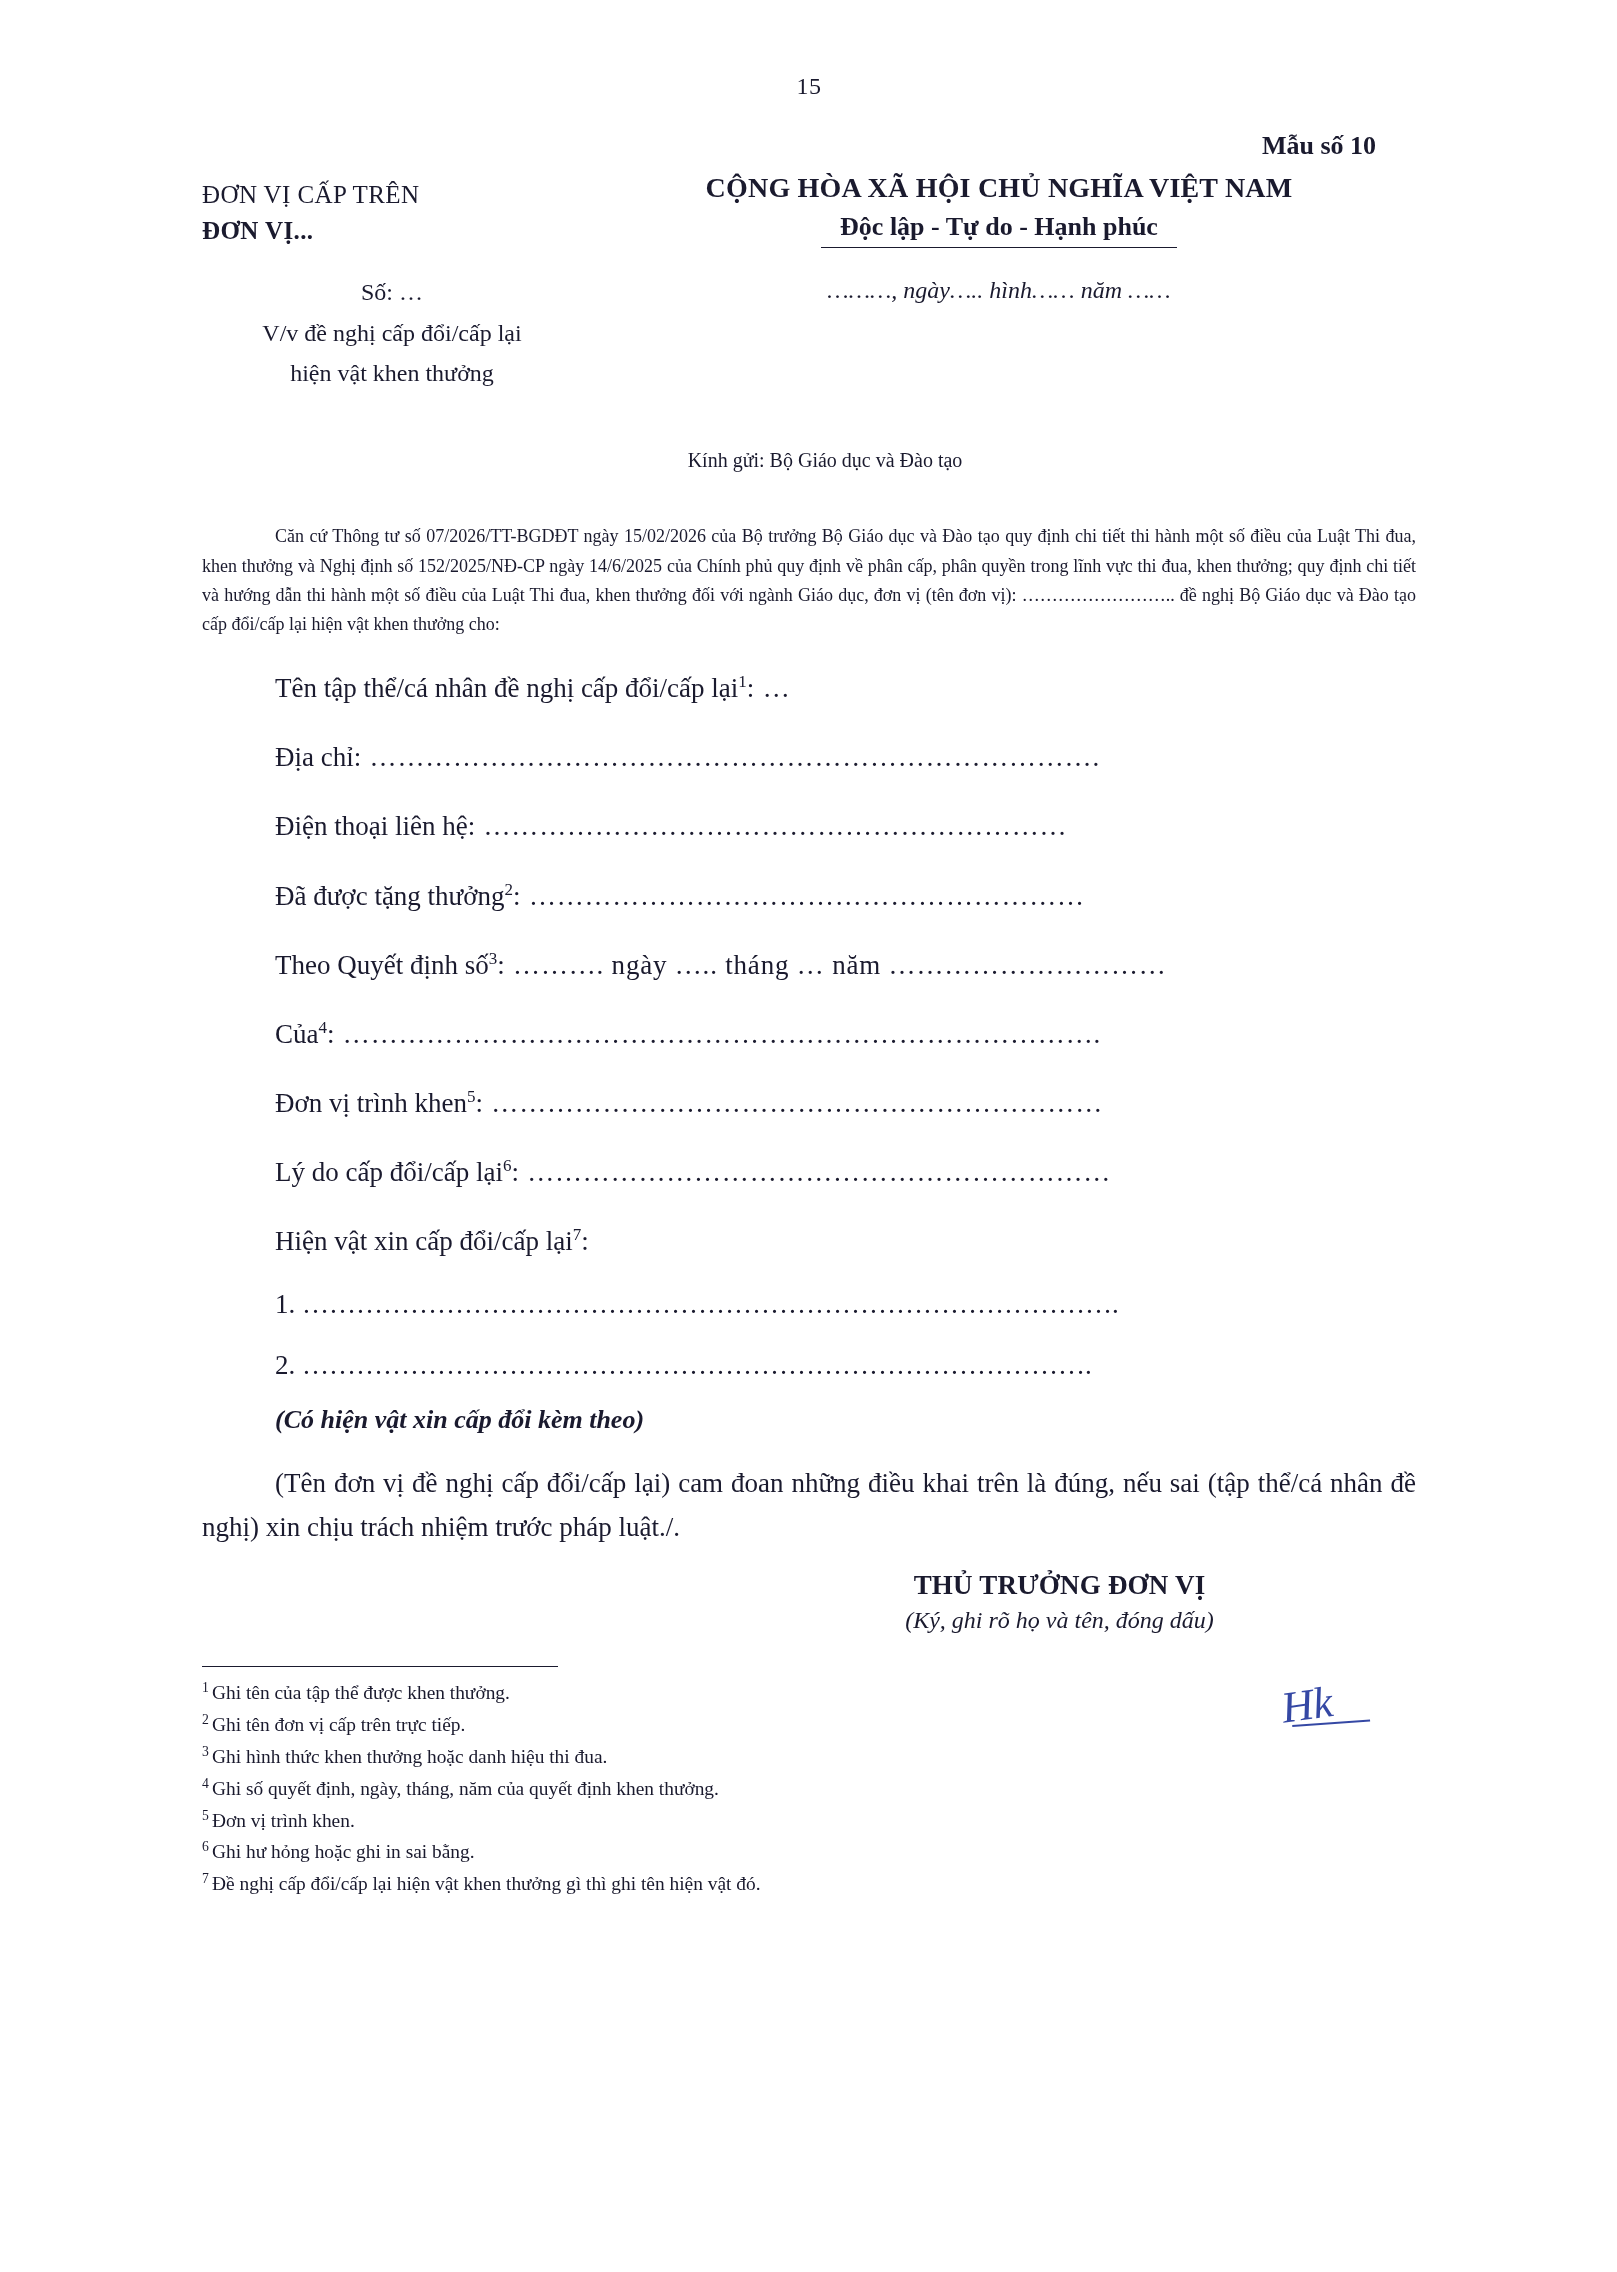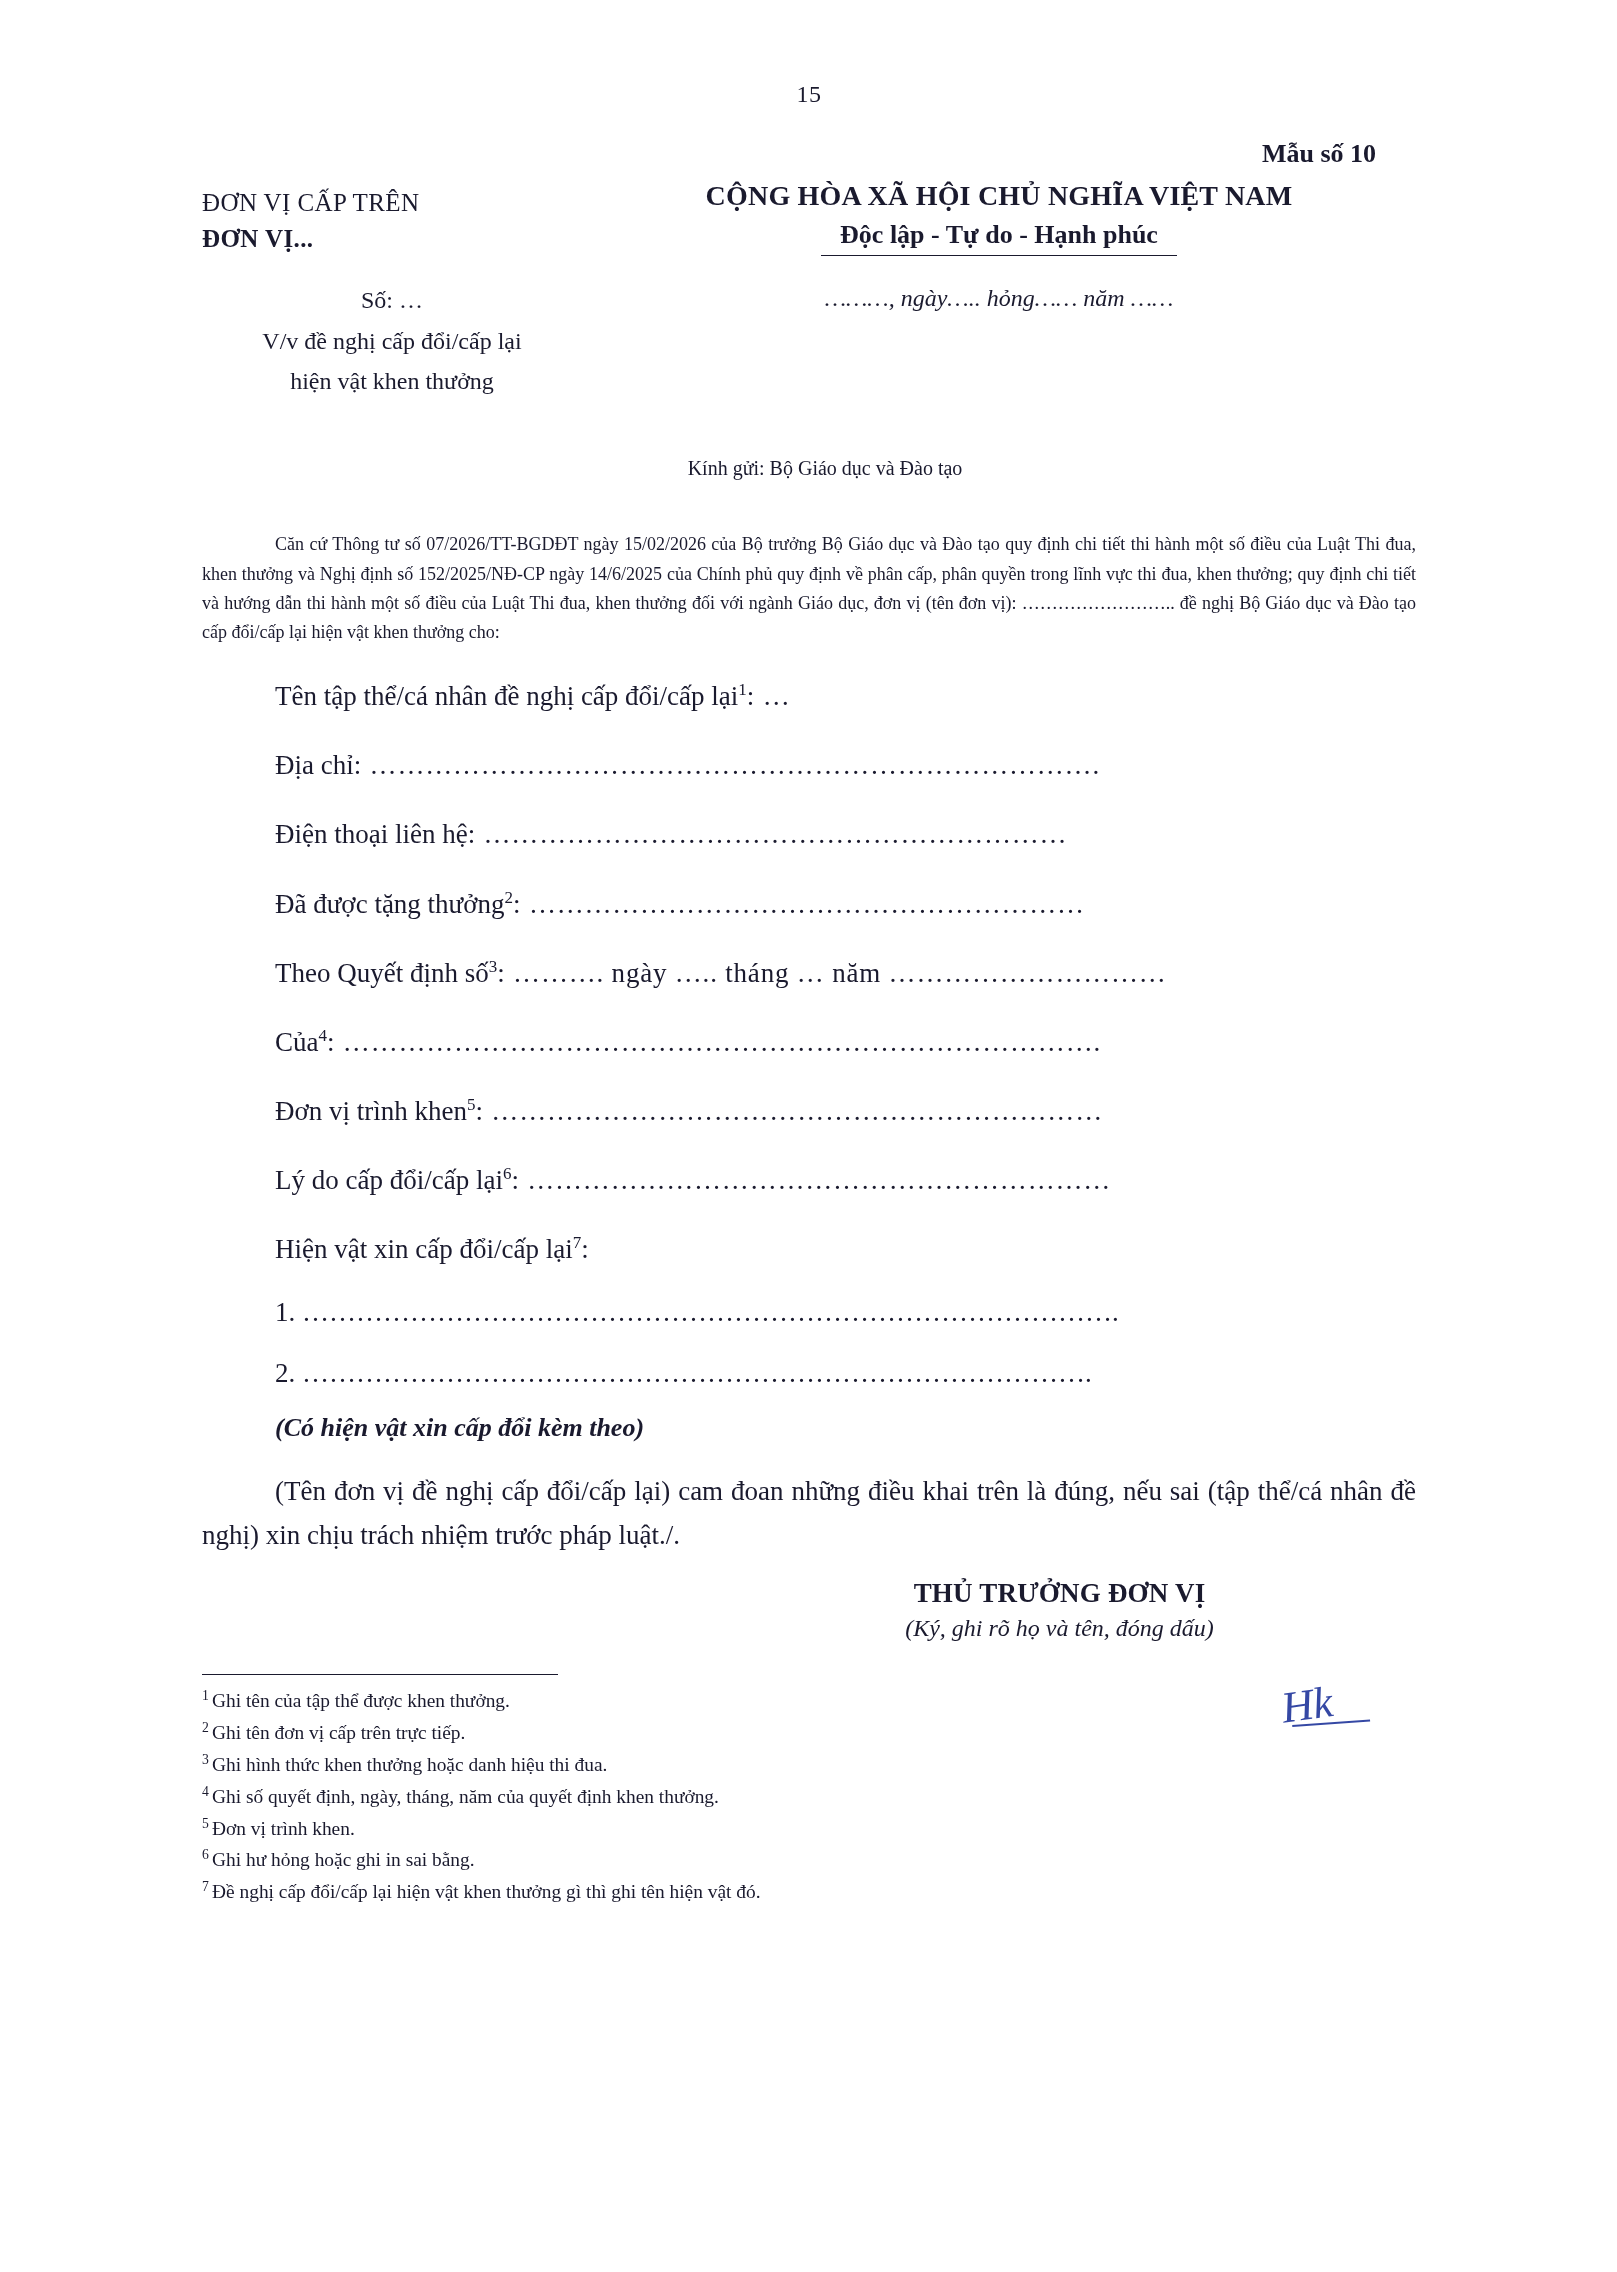--- a/index.html
+++ b/index.html
@@ -13,21 +13,21 @@
     font-family: "Liberation Serif", serif;
     color: #1a1a2e;
     position: relative;
     overflow: hidden;
   }
   .page {
     position: relative;
     width: 1618px;
     height: 1830px;
     box-sizing: border-box;
-    padding: 12px 202px;
+    padding: 4px 202px;
   }
   .page-number {
     text-align: center;
     font-size: 24px;
     padding-top: 69px;
     letter-spacing: 0.4px;
   }
   .form-code {
     text-align: right;
     font-weight: bold;
@@ -237,21 +237,21 @@
       </div>
     </div>
   </div>
 
   <div class="sub-row">
     <div class="sub-left">
       <span class="num">Số: …</span>
       <span class="vv">V/v đề nghị cấp đổi/cấp lại</span>
       <span class="vv">hiện vật khen thưởng</span>
     </div>
-    <div class="sub-right">………, ngày….. hỏng…… năm ……</div>
+    <div class="sub-right">………, ngày….. hình…… năm ……</div>
   </div>
 
   <div class="recipient">Kính gửi: Bộ Giáo dục và Đào tạo</div>
 
   <div class="body-text"><span class="indent"></span><span>Căn cứ Thông tư số 07/2026/TT-BGDĐT ngày 15/02/2026 của Bộ trưởng Bộ Giáo dục và Đào tạo quy định chi tiết thi hành một số điều của Luật Thi đua, khen thưởng và Nghị định số 152/2025/NĐ-CP ngày 14/6/2025 của Chính phủ quy định về phân cấp, phân quyền trong lĩnh vực thi đua, khen thưởng; quy định chi tiết và hướng dẫn thi hành một số điều của Luật Thi đua, khen thưởng đối với ngành Giáo dục, đơn vị (tên đơn vị): …………………….. đề nghị Bộ Giáo dục và Đào tạo cấp đổi/cấp lại hiện vật khen thưởng cho:</span></div>
 
   <div class="fields">
     <div class="field"><span>Tên tập thể/cá nhân đề nghị cấp đổi/cấp lại</span><sup>1</sup><span class="dots">: …</span></div>
     <div class="field"><span>Địa chỉ</span><sup></sup><span class="dots">: …………………………………………………………………….</span></div>
     <div class="field"><span>Điện thoại liên hệ</span><sup></sup><span class="dots">: ………………………………………………………</span></div>

